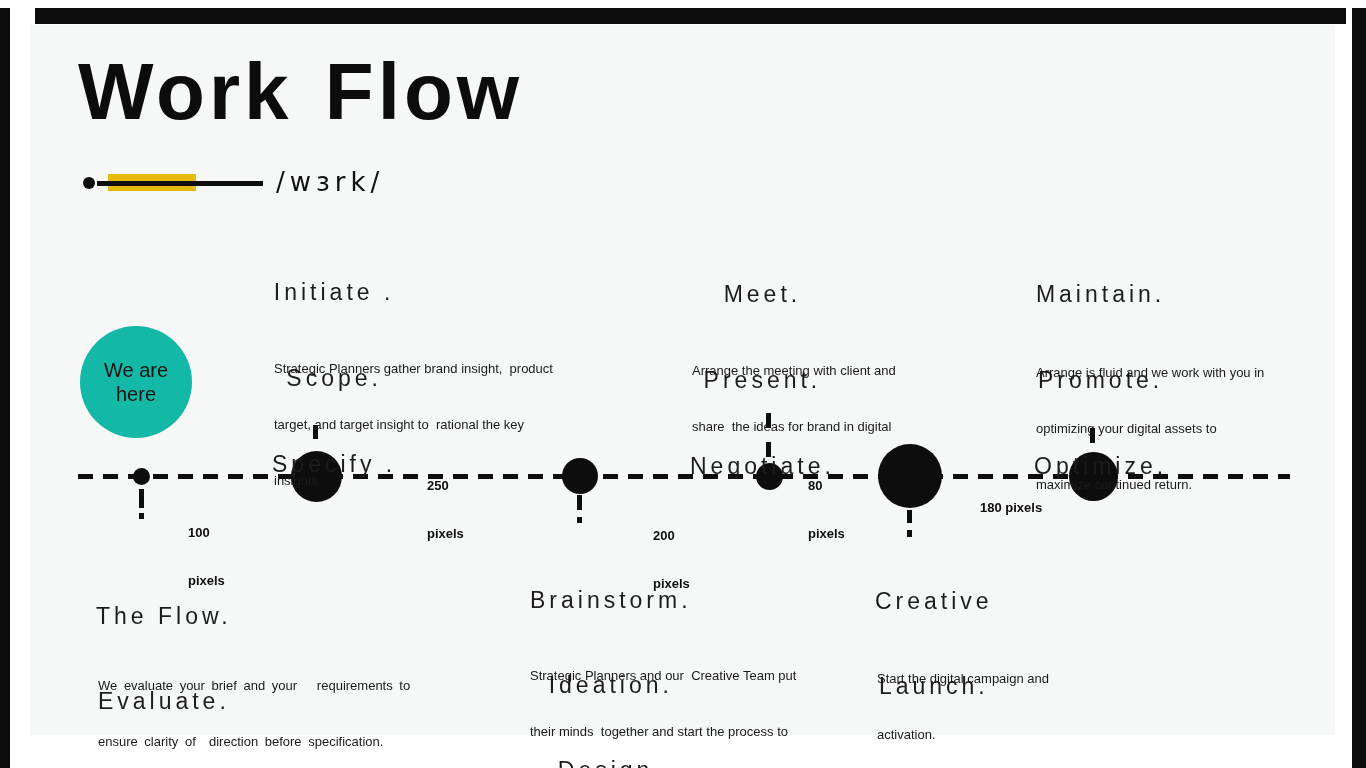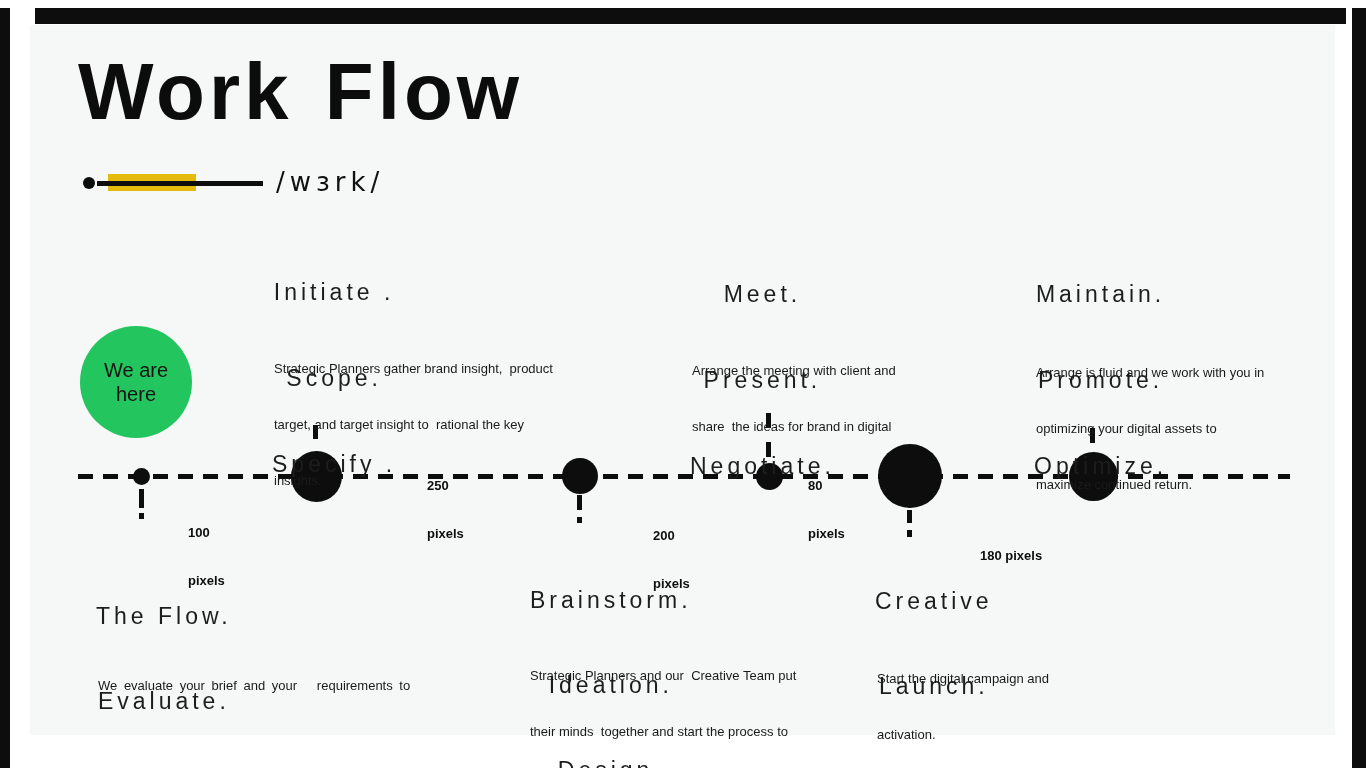--- a/index.html
+++ b/index.html
@@ -20,21 +20,21 @@
          letter-spacing:4px;word-spacing:6px;line-height:1.1;white-space:nowrap;}
 
   
   .pron-dot{left:83px;top:177px;width:12px;height:12px;border-radius:50%;background:#0d0d0d;}
   .pron-hl{left:108px;top:174px;width:88px;height:17px;background:#e4ba0b;}
   .pron-line{left:97px;top:181px;width:166px;height:5px;background:#0d0d0d;}
   .pron-text{left:276px;top:167px;font-size:26px;letter-spacing:5px;color:#111;
              font-family:"DejaVu Sans",sans-serif;white-space:nowrap;}
 
   
-  .here{left:80px;top:326px;width:112px;height:112px;border-radius:50%;background:#22c55e;
+  .here{left:80px;top:326px;width:112px;height:112px;border-radius:50%;background:#14b8a6;
         display:flex;align-items:center;justify-content:center;text-align:center;}
   .here span{display:block;width:72px;font-size:20px;line-height:1.2;color:#131313;}
 
   
   .tl{left:78px;top:474px;width:1212px;height:5px;
       background:repeating-linear-gradient(90deg,#0d0d0d 0 15px,transparent 15px 25px);}
   .node{border-radius:50%;background:#0d0d0d;}
   .n1{left:133px;top:468px;width:17px;height:17px;}
   .n2{left:291px;top:451px;width:51px;height:51px;}
   .n3{left:562px;top:458px;width:36px;height:36px;}
@@ -48,21 +48,21 @@
   .t4{left:766px;top:413px;height:44px;background:linear-gradient(#0d0d0d 0 15px,transparent 15px 29px,#0d0d0d 29px 44px);}
   .t5{left:907px;top:510px;height:27px;background:linear-gradient(#0d0d0d 0 13px,transparent 13px 20px,#0d0d0d 20px 27px);}
   .t6{left:1090px;top:428px;height:15px;background:#0d0d0d;}
 
   
   .dist{font-size:13px;font-weight:bold;line-height:16px;color:#0d0d0d;white-space:pre;}
   .d1{left:188px;top:493px;}
   .d2{left:427px;top:446px;}
   .d3{left:653px;top:496px;}
   .d4{left:808px;top:446px;}
-  .d5{left:980px;top:516px;}
+  .d5{left:980px;top:468px;}
 
   
   .h{font-size:23px;letter-spacing:4px;color:#1d1d1d;white-space:pre;}
   .h div{line-height:32px;text-align:center;}
   .hb div{line-height:31px;}
   .h1{left:272px;top:222px;}
   .h2{left:690px;top:224px;}
   .h3{left:1034px;top:224px;}
   .b1{left:96px;top:547px;}
   .b2{left:530px;top:531px;}
@@ -166,20 +166,21 @@
     <div>maximize continued return.</div>
   </div>
 
   <div class="abs h hb b1">
     <div>The Flow.</div>
     <div>Evaluate.</div>
     
   </div>
   <div class="abs p pb1">
     <div>We evaluate your brief and your   requirements to</div>
+    <div>ensure clarity of  direction before specification.</div>
   </div>
 
   <div class="abs h hb b2">
     <div>Brainstorm.</div>
     <div>Ideation.</div>
     <div>Design.</div>
   </div>
   <div class="abs p pb2">
     <div>Strategic Planners and our  Creative Team put</div>
     <div>their minds  together and start the process to</div>

